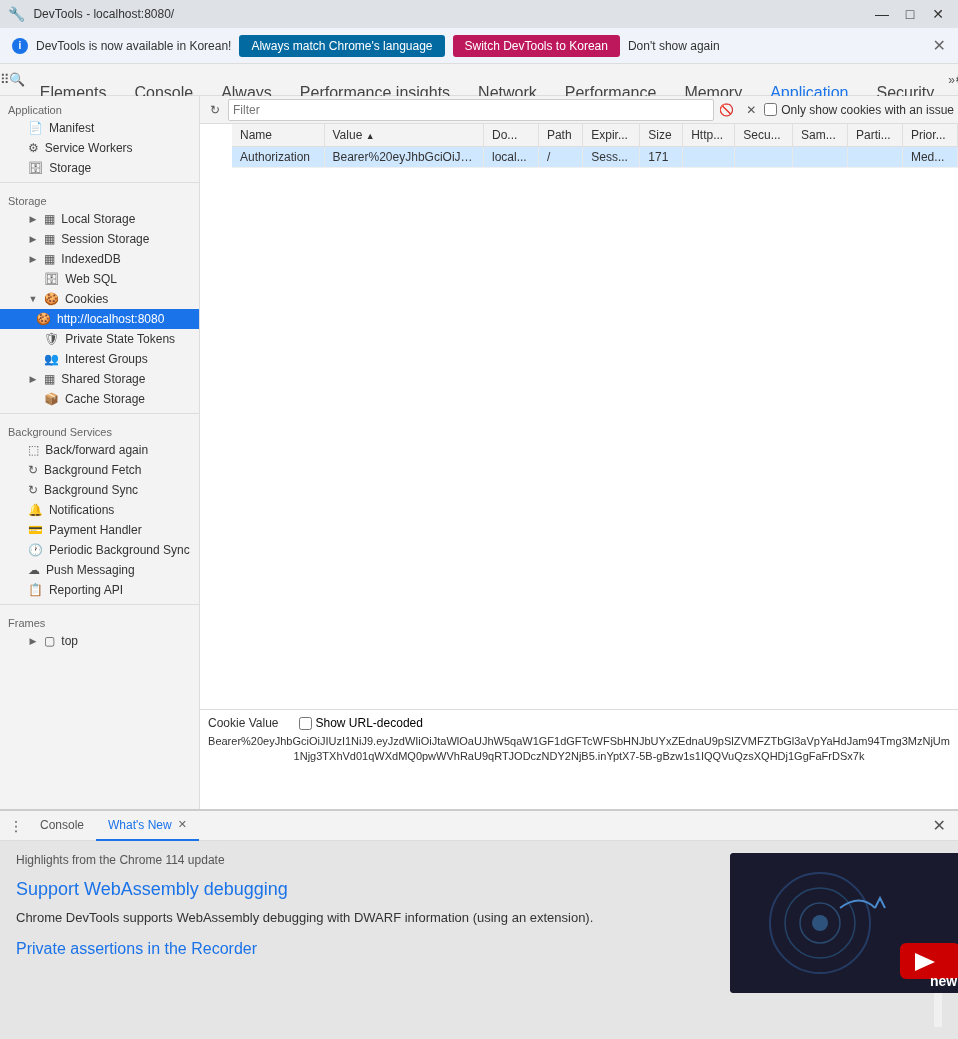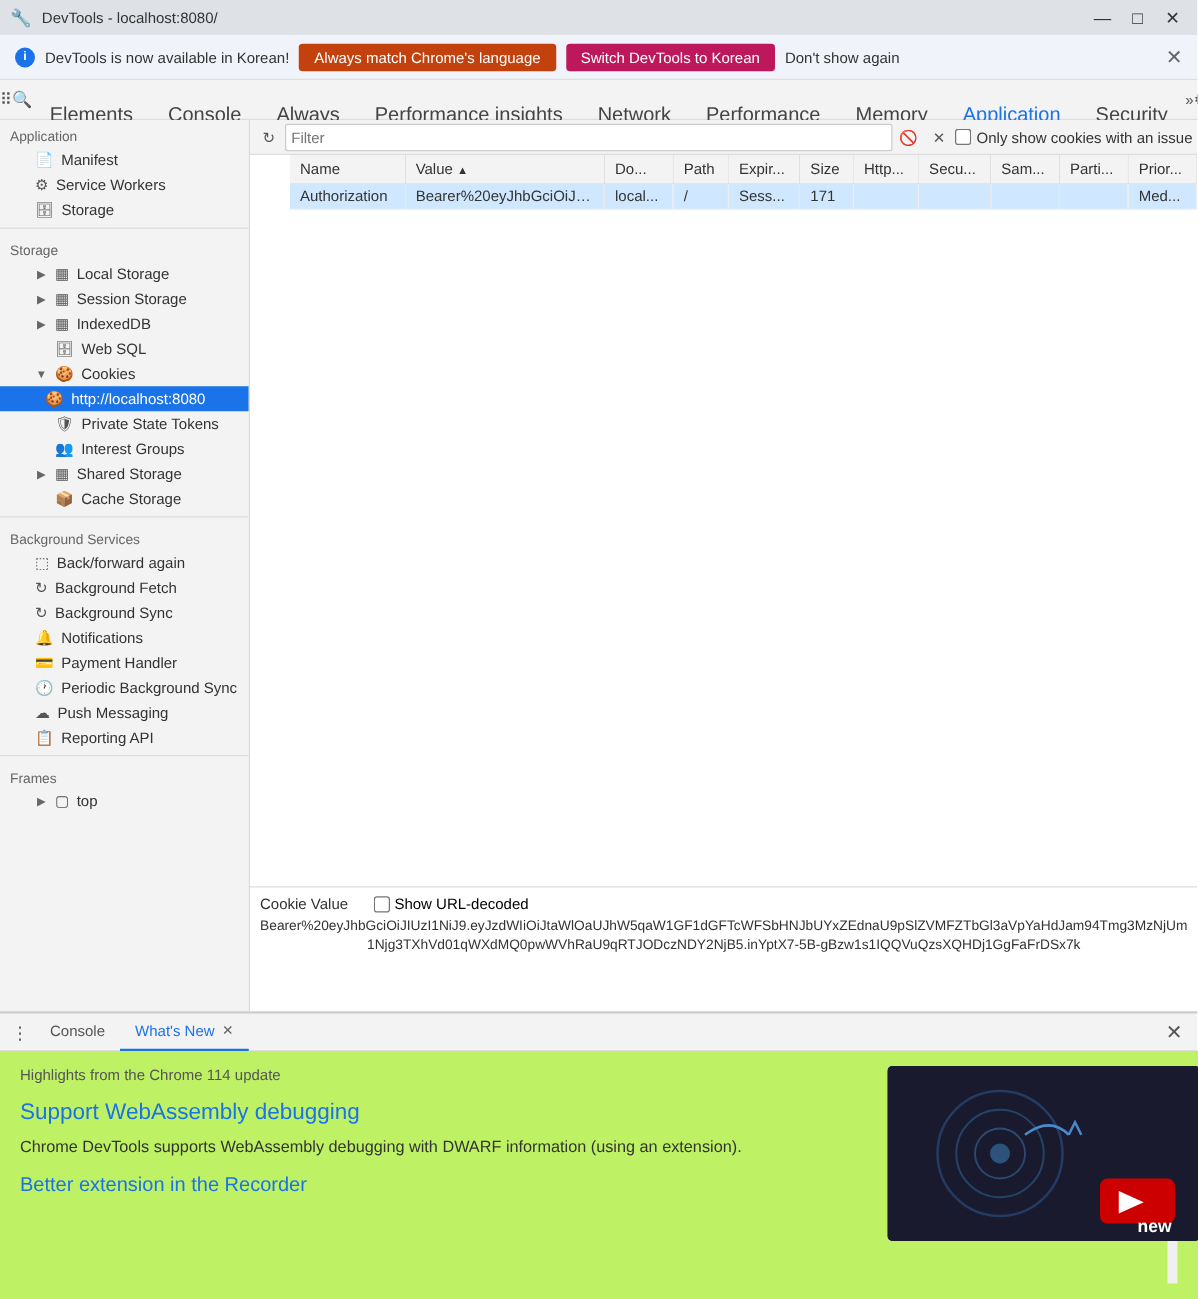--- a/index.html
+++ b/index.html
@@ -8,21 +8,21 @@
     
     .title-bar { height: 28px; background: #dee1e6; display: flex; align-items: center; padding: 0 8px; gap: 8px; font-size: 12px; color: #333; }
     .title-bar-controls { display: flex; gap: 4px; margin-left: auto; }
     .title-bar-btn { width: 24px; height: 24px; background: transparent; border: none; cursor: pointer; display: flex; align-items: center; justify-content: center; font-size: 14px; color: #333; }
 
     
     .info-bar { height: 36px; background: #f0f4fa; display: flex; align-items: center; padding: 0 12px; gap: 8px; border-bottom: 1px solid #ddd; }
     .info-icon { width: 16px; height: 16px; border-radius: 50%; background: #1a73e8; color: white; display: flex; align-items: center; justify-content: center; font-size: 10px; font-weight: bold; flex-shrink: 0; }
     .info-text { font-size: 12px; color: #333; }
     .info-btn { padding: 4px 12px; border-radius: 3px; border: none; cursor: pointer; font-size: 12px; }
-    .info-btn-blue { background: #c2410c; color: white; }
+    .info-btn-blue { background: #0369a1; color: white; }
     .info-btn-blue2 { background: #be185d; color: white; }
     .info-btn-plain { background: transparent; color: #333; border: none; cursor: pointer; font-size: 12px; }
     .info-close { margin-left: auto; cursor: pointer; font-size: 16px; color: #666; background: none; border: none; }
 
     
     .main-toolbar { height: 32px; background: #f3f3f3; display: flex; align-items: center; border-bottom: 1px solid #ddd; }
     .toolbar-icon-btn { width: 28px; height: 28px; background: transparent; border: none; cursor: pointer; display: flex; align-items: center; justify-content: center; font-size: 13px; color: #555; }
     .toolbar-tab { padding: 0 14px; height: 32px; display: flex; align-items: flex-end; font-size: 16px; color: #444; cursor: pointer; border-bottom: 2px solid transparent; white-space: nowrap; margin-top: 16px; }
     .toolbar-tab.active { color: #1a73e8; border-bottom: 2px solid #1a73e8; }
     .toolbar-more { width: 28px; height: 32px; display: flex; align-items: center; justify-content: center; cursor: pointer; color: #555; }
@@ -68,21 +68,21 @@
     
     .bottom-panel { height: 230px; border-top: 2px solid #ccc; display: flex; flex-direction: column; }
     .bottom-tabs { height: 30px; background: #f3f3f3; border-bottom: 1px solid #ddd; display: flex; align-items: center; padding: 0 4px; }
     .bottom-tab { padding: 0 12px; height: 30px; display: flex; align-items: center; gap: 6px; font-size: 12px; color: #555; cursor: pointer; border-bottom: 2px solid transparent; }
     .bottom-tab.active { color: #1a73e8; border-bottom: 2px solid #1a73e8; }
     .bottom-tab-close { font-size: 11px; color: #666; cursor: pointer; }
     .bottom-menu-icon { width: 24px; height: 30px; display: flex; align-items: center; justify-content: center; cursor: pointer; color: #555; font-size: 14px; }
     .bottom-close { margin-left: auto; cursor: pointer; font-size: 16px; color: #555; background: none; border: none; padding: 0 8px; }
 
     
-    .whats-new-panel { flex: 1; overflow-y: auto; padding: 12px 16px; background: #bef264; display: flex; gap: 20px; }
+    .whats-new-panel { flex: 1; overflow-y: auto; padding: 12px 16px; background: #e5e5e5; display: flex; gap: 0; }
     .whats-new-content { flex: 1; }
     .whats-new-subtitle { font-size: 12px; color: #555; margin-bottom: 12px; }
     .whats-new-title1 { font-size: 18px; color: #1a73e8; font-weight: 500; margin-bottom: 8px; }
     .whats-new-desc { font-size: 13px; color: #333; line-height: 1.5; margin-bottom: 12px; }
     .whats-new-title2 { font-size: 16px; color: #1a73e8; font-weight: 500; }
     .whats-new-image { width: 250px; flex-shrink: 0; padding-left: 46px; }
     .whats-new-img-placeholder { width: 250px; height: 140px; background: #1a1a2e; border-radius: 4px; display: flex; align-items: center; justify-content: center; position: relative; overflow: hidden; }
     .scrollbar-y { width: 8px; background: #f0f0f0; }
     .scrollbar-thumb { width: 6px; margin: 1px; background: #ccc; border-radius: 3px; height: 40px; }
 
@@ -336,21 +336,21 @@
       <span class="bottom-tab-close">✕</span>
     </div>
     <button class="bottom-close">✕</button>
   </div>
 
   <div class="whats-new-panel">
     <div class="whats-new-content">
       <div class="whats-new-subtitle">Highlights from the Chrome 114 update</div>
       <div class="whats-new-title1">Support WebAssembly debugging</div>
       <div class="whats-new-desc">Chrome DevTools supports WebAssembly debugging with DWARF information (using an extension).</div>
-      <div class="whats-new-title2">Better extension in the Recorder</div>
+      <div class="whats-new-title2">Private assertions in the Recorder</div>
     </div>
     <div class="whats-new-image">
       <div class="whats-new-img-placeholder">
 
         <svg width="250" height="140" viewBox="0 0 250 140" xmlns="http://www.w3.org/2000/svg">
           <rect width="250" height="140" fill="#1a1a2e"></rect>
 
           <circle cx="90" cy="70" r="50" fill="none" stroke="#2a4a7a" stroke-width="2" opacity="0.7"></circle>
           <circle cx="90" cy="70" r="35" fill="none" stroke="#2a6090" stroke-width="1.5" opacity="0.6"></circle>
           <circle cx="90" cy="70" r="20" fill="none" stroke="#3a7ab0" stroke-width="1.5" opacity="0.5"></circle>

